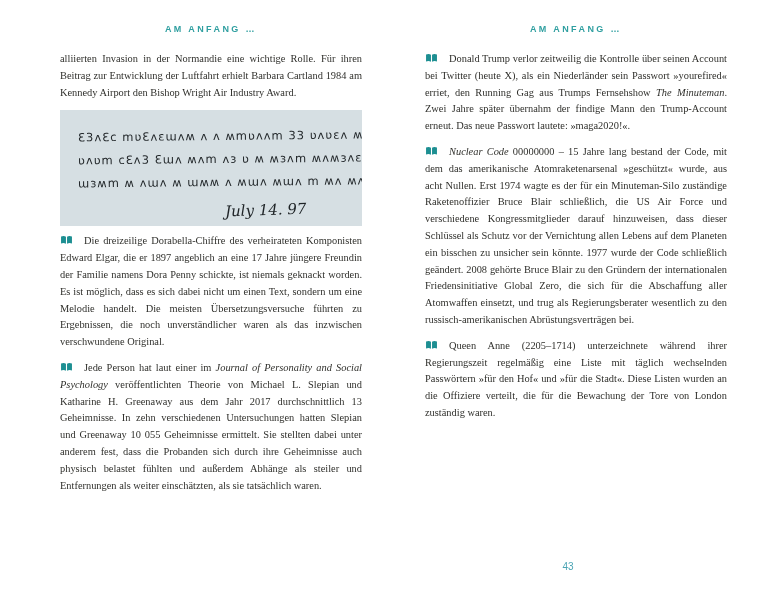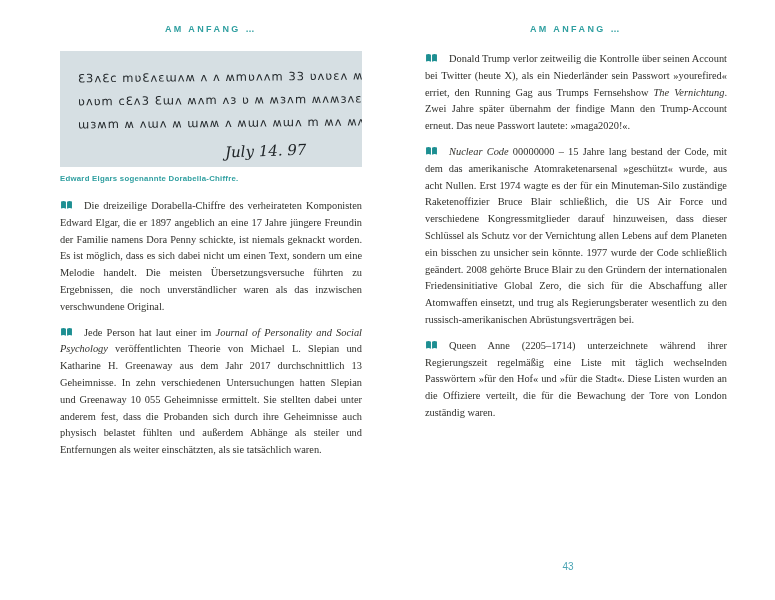--- a/index.html
+++ b/index.html
@@ -86,48 +86,48 @@
   em{font-style:italic;}
 </style>
 </head>
 <body>
 
 <div class="spread">
 
   <div class="page left">
     <div class="running-head">AM ANFANG …</div>
 
+    <p class="body-par"><span>alliierten Invasion in der Normandie eine wichtige Rolle. Für ihren Beitrag zur Entwicklung der Luftfahrt erhielt Barbara Cartland 1984 am Kennedy Airport den Bishop Wright Air Industry Award.</span></p>
 
     <div class="figure">
       <div class="cipher-line">Ɛ3ʌƐc mʋƐʌɛɯʌʍ ʌ ʌ ʍmʋʌʌm 33 ʋʌʋɛʌ ʍɯ</div>
       <div class="cipher-line">ʋʌʋm cƐʌ3 Ɛɯʌ ʍʌm ʌɜ ʋ ʍ ʍɜʌm ʍʌʍɜʌɛ ɜɜɛʋʍ ʋɯ</div>
       <div class="cipher-line">ɯɜʍm ʍ ʌɯʌ ʍ ɯʍʍ ʌ ʍɯʌ ʍɯʌ m ʍʌ ʍʌɛ Ɛ3 ʌɯɜm Ɛʌɛ Ɛ</div>
       <div class="cipher-signature">July 14. 97</div>
     </div>
-    <div class="fig-caption">Edward Elgars sogenannte Dorabella-Chiffre.</div>
 
     <p class="body-par"><span class="book-icon"><svg width="13" height="10" viewBox="0 0 14 11">
             <path d="M1 1.6 Q4 0.4 6.4 1.8 L6.4 9.6 Q4 8.3 1 9.3 Z" fill="#1d8f92"></path>
             <path d="M13 1.6 Q10 0.4 7.6 1.8 L7.6 9.6 Q10 8.3 13 9.3 Z" fill="#1d8f92"></path>
           </svg></span><span><span>Die dreizeilige Dorabella-Chiffre des verheirateten Komponisten Edward Elgar, die er 1897 angeblich an eine 17 Jahre jüngere Freundin der Familie namens Dora Penny schickte, ist niemals geknackt worden. Es ist möglich, dass es sich dabei nicht um einen Text, sondern um eine Melodie handelt. Die meisten Übersetzungsversuche führten zu Ergebnissen, die noch unverständlicher waren als das inzwischen verschwundene Original.</span></span></p>
 
     <p class="body-par"><span class="book-icon"><svg width="13" height="10" viewBox="0 0 14 11">
             <path d="M1 1.6 Q4 0.4 6.4 1.8 L6.4 9.6 Q4 8.3 1 9.3 Z" fill="#1d8f92"></path>
             <path d="M13 1.6 Q10 0.4 7.6 1.8 L7.6 9.6 Q10 8.3 13 9.3 Z" fill="#1d8f92"></path>
           </svg></span><span><span>Jede Person hat laut einer im </span><em>Journal of Personality and Social Psychology</em><span> veröffentlichten Theorie von Michael L. Slepian und Katharine H. Greenaway aus dem Jahr 2017 durchschnittlich 13 Geheimnisse. In zehn verschiedenen Untersuchungen hatten Slepian und Greenaway 10 055 Geheimnisse ermittelt. Sie stellten dabei unter anderem fest, dass die Probanden sich durch ihre Geheimnisse auch physisch belastet fühlten und außerdem Abhänge als steiler und Entfernungen als weiter einschätzten, als sie tatsächlich waren.</span></span></p>
 
   </div>
 
   <div class="page right">
     <div class="running-head">AM ANFANG …</div>
 
     <p class="body-par"><span class="book-icon"><svg width="13" height="10" viewBox="0 0 14 11">
             <path d="M1 1.6 Q4 0.4 6.4 1.8 L6.4 9.6 Q4 8.3 1 9.3 Z" fill="#1d8f92"></path>
             <path d="M13 1.6 Q10 0.4 7.6 1.8 L7.6 9.6 Q10 8.3 13 9.3 Z" fill="#1d8f92"></path>
-          </svg></span><span><span>Donald Trump verlor zeitweilig die Kontrolle über seinen Account bei Twitter (heute X), als ein Niederländer sein Passwort »yourefired« erriet, den Running Gag aus Trumps Fernsehshow </span><em>The Vernichtung</em><span>. Zwei Jahre später übernahm der findige Mann den Trump-Account erneut. Das neue Passwort lautete: »maga2020!«.</span></span></p>
+          </svg></span><span><span>Donald Trump verlor zeitweilig die Kontrolle über seinen Account bei Twitter (heute X), als ein Niederländer sein Passwort »yourefired« erriet, den Running Gag aus Trumps Fernsehshow </span><em>The Minuteman</em><span>. Zwei Jahre später übernahm der findige Mann den Trump-Account erneut. Das neue Passwort lautete: »maga2020!«.</span></span></p>
 
 
 
     <p class="body-par"><span class="book-icon"><svg width="13" height="10" viewBox="0 0 14 11">
             <path d="M1 1.6 Q4 0.4 6.4 1.8 L6.4 9.6 Q4 8.3 1 9.3 Z" fill="#1d8f92"></path>
             <path d="M13 1.6 Q10 0.4 7.6 1.8 L7.6 9.6 Q10 8.3 13 9.3 Z" fill="#1d8f92"></path>
           </svg></span><span><em>Nuclear Code</em><span> 00000000 – 15 Jahre lang bestand der Code, mit dem das amerikanische Atomraketenarsenal »geschützt« wurde, aus acht Nullen. Erst 1974 wagte es der für ein Minuteman-Silo zuständige Raketenoffizier Bruce Blair schließlich, die US Air Force und verschiedene Kongressmitglieder darauf hinzuweisen, dass dieser Schlüssel als Schutz vor der Vernichtung allen Lebens auf dem Planeten ein bisschen zu unsicher sein könnte. 1977 wurde der Code schließlich geändert. 2008 gehörte Bruce Blair zu den Gründern der internationalen Friedensinitiative Global Zero, die sich für die Abschaffung aller Atomwaffen einsetzt, und trug als Regierungsberater wesentlich zu den russisch-amerikanischen Abrüstungsverträgen bei.</span></span></p>
 
     <p class="body-par"><span class="book-icon"><svg width="13" height="10" viewBox="0 0 14 11">
             <path d="M1 1.6 Q4 0.4 6.4 1.8 L6.4 9.6 Q4 8.3 1 9.3 Z" fill="#1d8f92"></path>

